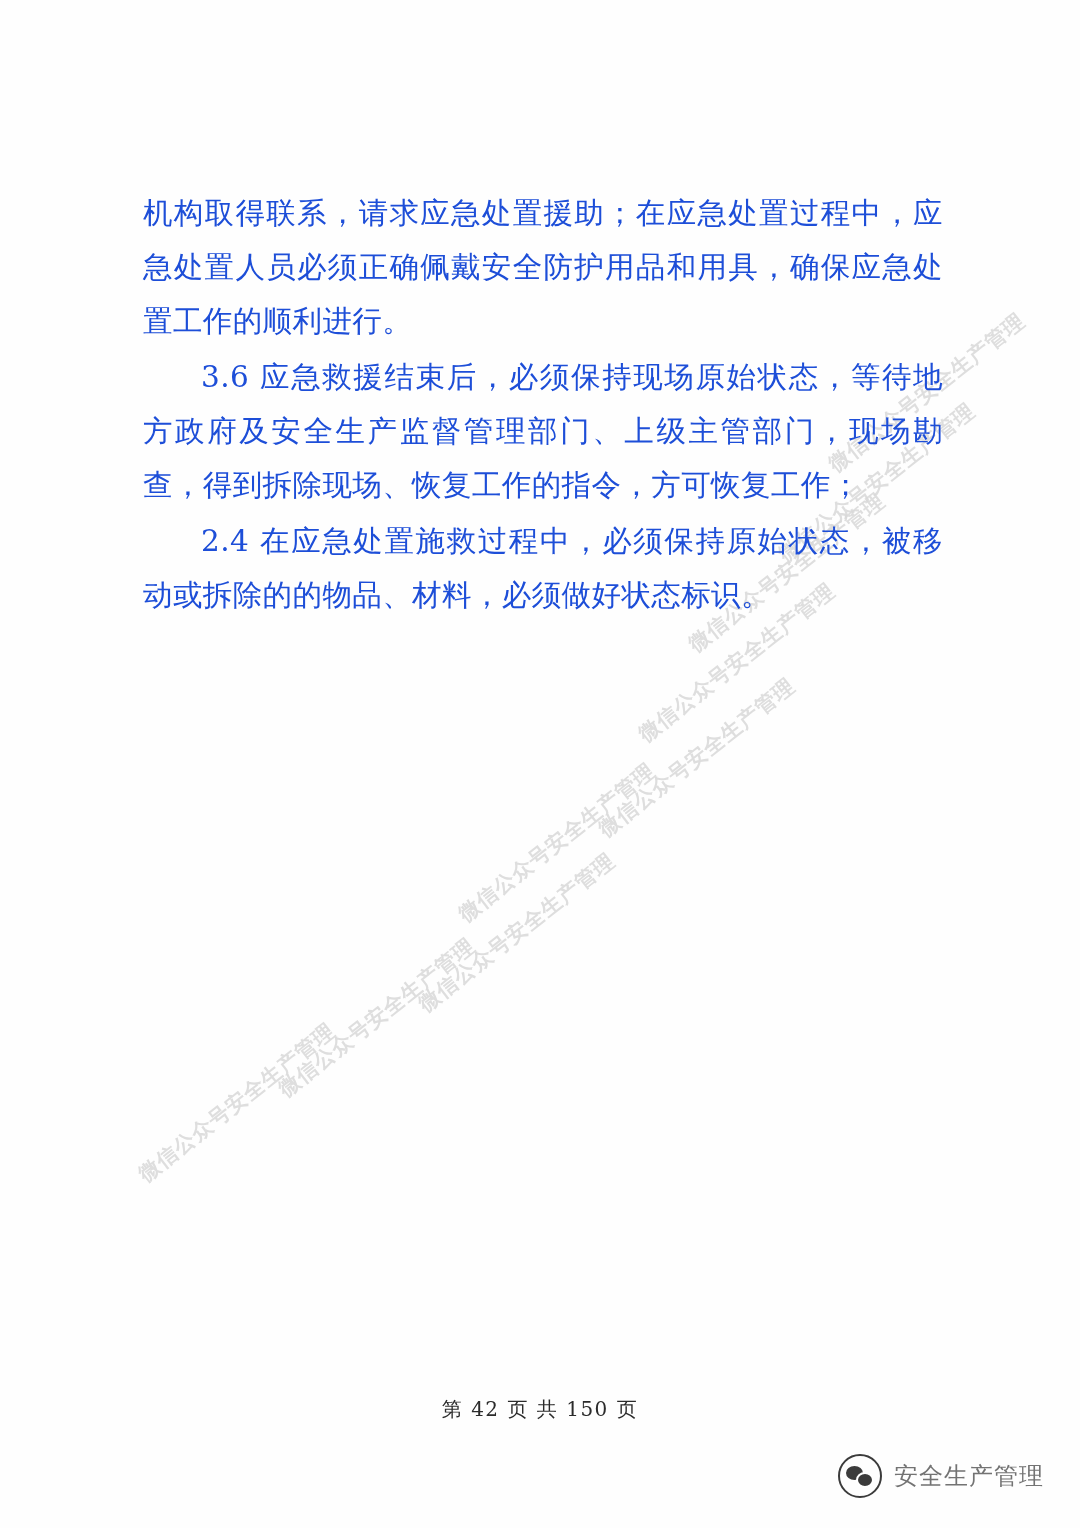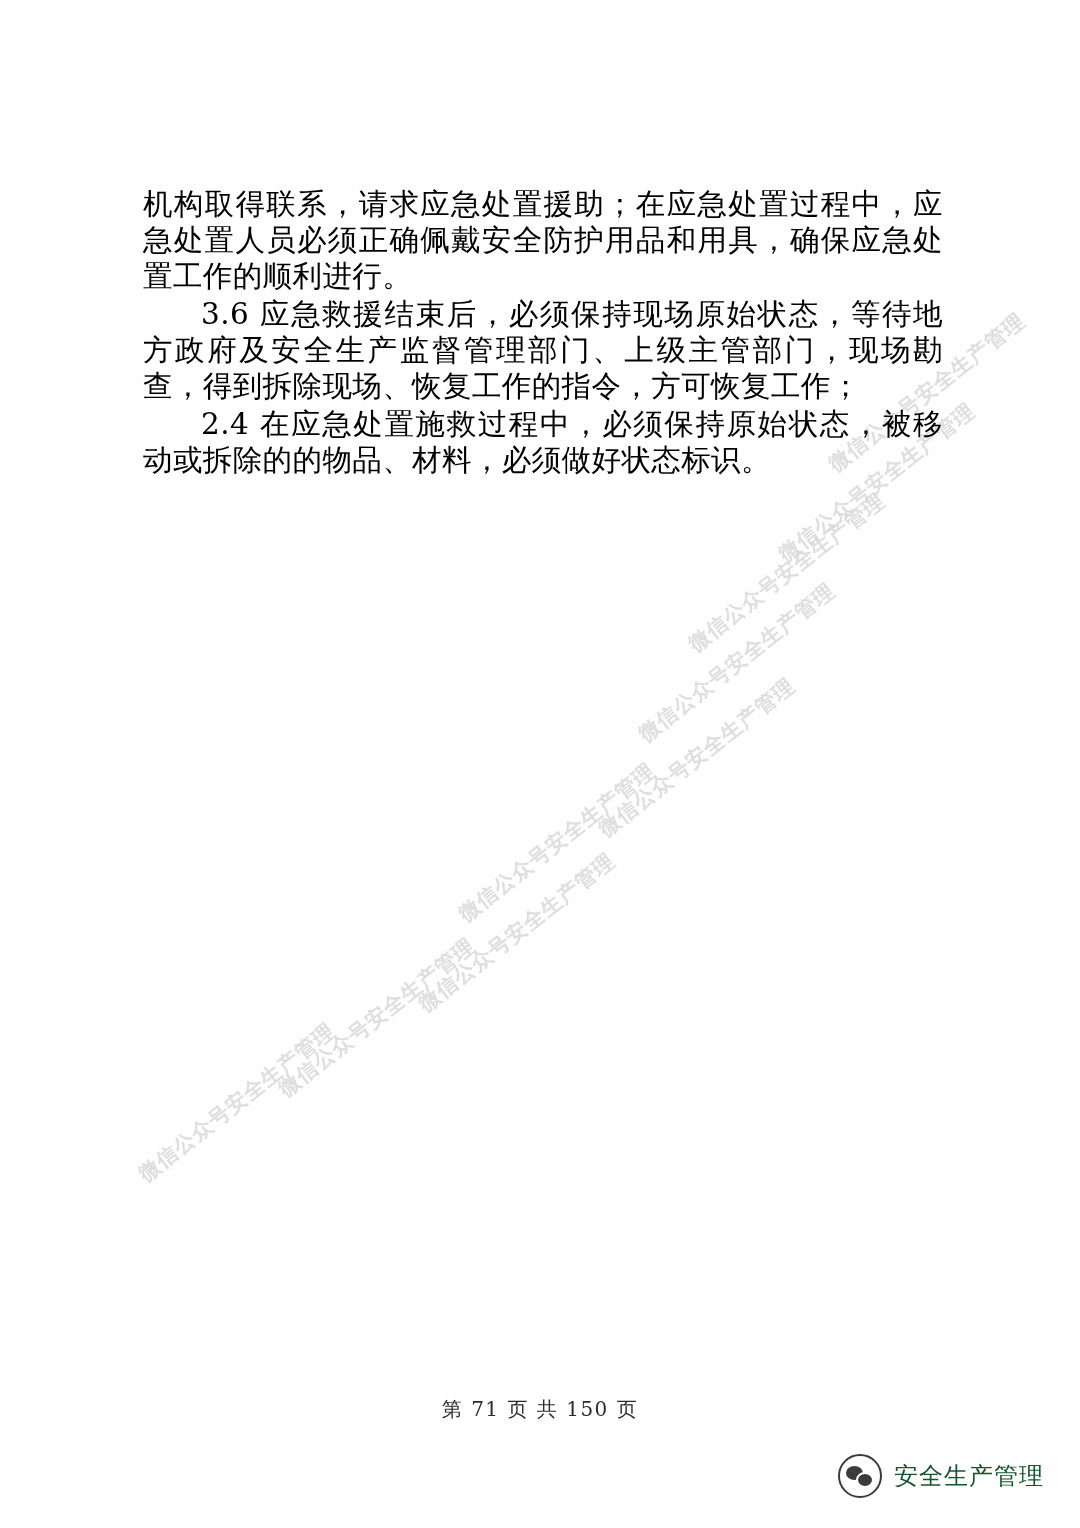--- a/index.html
+++ b/index.html
@@ -25,26 +25,26 @@
   
   .doc-body {
     position: absolute;
     left: 143px;
     top: 186px;
     width: 800px;
   }
 
   .para {
     font-size: 29.5px;
-    line-height: 36px;
+    line-height: 54px;
     letter-spacing: 0.4px;
     text-align: justify;
     text-justify: inter-ideograph;
     margin: 0 0 0 0;
-    color: #000000;
+    color: #1d4ed8;
     white-space: pre-wrap;
   }
   .para + .para {
     margin-top: 2px;
   }
   .para.indent {
     text-indent: 58px;
   }
 
   
@@ -115,21 +115,21 @@
     width: 14px;
     height: 12px;
     left: 16px;
     top: 16px;
     background: #3b3b3b;
     border: 2px solid #ffffff;
   }
   .brand-text {
     font-size: 24px;
     font-family: "DejaVu Sans", "Liberation Sans", sans-serif;
-    color: #14532d;
+    color: #737373;
     letter-spacing: 1px;
   }
 </style>
 </head>
 <body>
 
 <div class="page">
 
   <div class="watermark-layer">
       <span class="wm" style="left: 150px; top: 1160px; color: rgb(217, 217, 217); transform: rotate(-38deg);">微信公众号安全生产管理</span>
@@ -142,21 +142,21 @@
       <span class="wm" style="left: 790px; top: 540px; color: rgb(217, 217, 217); transform: rotate(-38deg);">微信公众号安全生产管理</span>
       <span class="wm" style="left: 840px; top: 450px; color: rgb(217, 217, 217); transform: rotate(-38deg);">微信公众号安全生产管理</span>
     </div>
 
   <div class="doc-body">
     <p class="para">机构取得联系，请求应急处置援助；在应急处置过程中，应急处置人员必须正确佩戴安全防护用品和用具，确保应急处置工作的顺利进行。</p>
     <p class="para indent">3.6 应急救援结束后，必须保持现场原始状态，等待地方政府及安全生产监督管理部门、上级主管部门，现场勘查，得到拆除现场、恢复工作的指令，方可恢复工作；</p>
     <p class="para indent">2.4 在应急处置施救过程中，必须保持原始状态，被移动或拆除的的物品、材料，必须做好状态标识。</p>
   </div>
 
-  <div class="page-footer">第 71 页 共 150 页</div>
+  <div class="page-footer">第 42 页 共 150 页</div>
 
   <div class="brand">
     <span class="brand-logo">
       <span class="bubble-a"></span>
       <span class="bubble-b"></span>
     </span>
     <span class="brand-text">安全生产管理</span>
   </div>
 
 </div>

